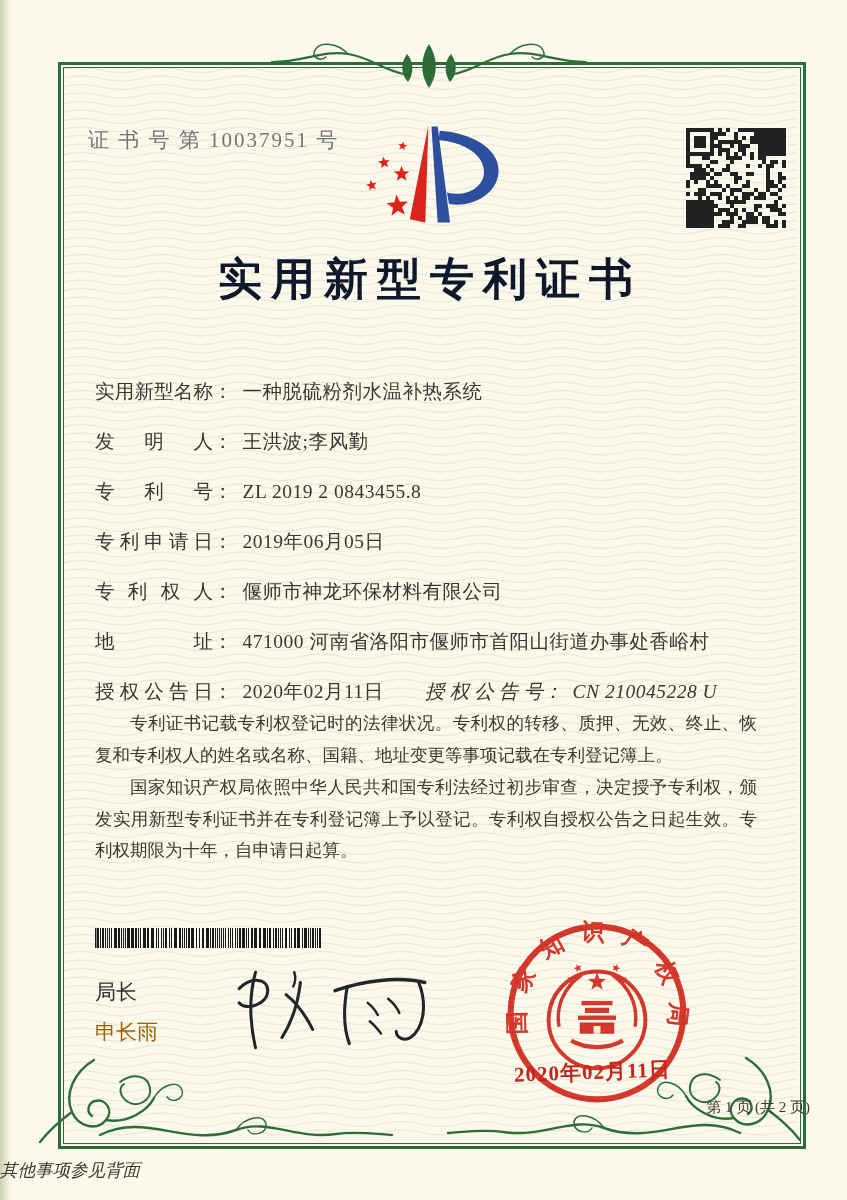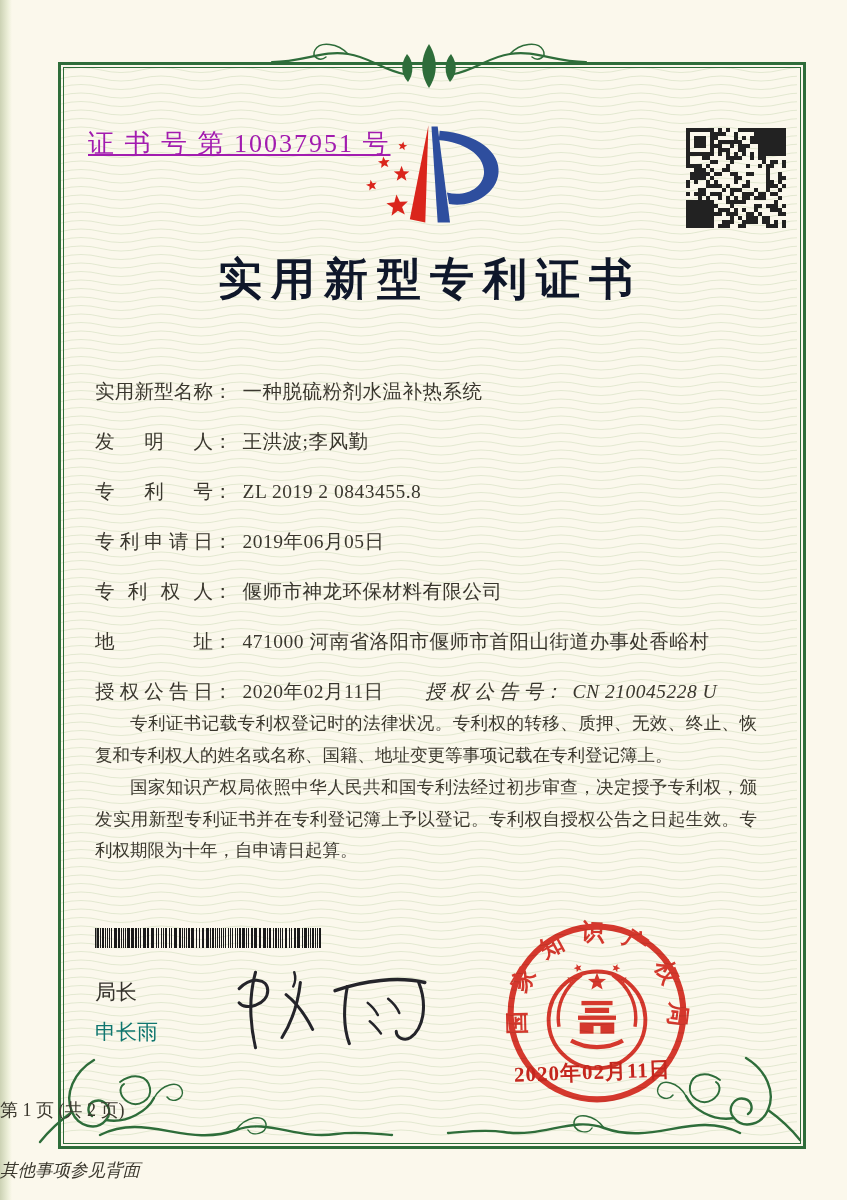--- a/index.html
+++ b/index.html
@@ -14,49 +14,49 @@
   
   .frame{position:absolute;left:58px;top:62px;width:742px;height:1081px;
         border:3px solid var(--border-green);}
   .frame::after{content:"";position:absolute;left:2px;top:2px;right:2px;bottom:2px;
         border:1px solid var(--border-green);}
   .guilloche{position:absolute;left:61px;top:65px;width:736px;height:1075px;opacity:.55;}
   .orn{position:absolute;color:var(--border-green);}
   .orn svg{display:block;width:100%;height:100%;}
   .orn-right{transform:scaleX(-1);}
   
-  .cert-no{position:absolute;left:88px;top:126px;font-size:26px;letter-spacing:2px;color:#a21caf;text-decoration:underline;}
+  .cert-no{position:absolute;left:88px;top:126px;font-size:21px;letter-spacing:2px;color:#737373;}
   .logo{position:absolute;left:350px;top:114px;width:165px;height:122px;}
   .qr{position:absolute;left:686px;top:128px;width:100px;height:100px;}
   .title{position:absolute;left:110px;top:250px;width:640px;text-align:center;
         font-size:44px;font-weight:700;letter-spacing:9px;color:#0f172a;white-space:nowrap;}
   
   .fields{position:absolute;left:95px;top:378px;width:680px;font-size:19.5px;}
   .frow{height:50px;position:relative;white-space:nowrap;}
   .flabel{display:inline-block;width:118px;text-align:justify;text-align-last:justify;}
   .fcolon{display:inline-block;}
   .fvalue{margin-left:10px;letter-spacing:.5px;}
   .field2{position:absolute;left:330px;top:0;font-style:italic;}
   
   .bodytext{position:absolute;left:95px;top:708px;width:662px;font-size:17.5px;
         line-height:1.82;text-align:justify;color:#3b382e;}
   .bodytext p{margin:0;text-indent:2em;}
   
   .barcode{position:absolute;left:95px;top:928px;width:230px;height:20px;}
   .director-title{position:absolute;left:95px;top:978px;font-size:21px;
         font-family:"Liberation Sans",sans-serif;color:#33312a;}
   .director-name{position:absolute;left:95px;top:1018px;font-size:21px;
-        font-family:"Liberation Sans",sans-serif;color:#0f766e;}
+        font-family:"Liberation Sans",sans-serif;color:#a16207;}
   .signature{position:absolute;left:212px;top:960px;width:240px;height:102px;}
   .seal{position:absolute;left:502px;top:918px;width:190px;height:190px;
         mix-blend-mode:multiply;opacity:.92;}
   .seal-date{position:absolute;left:514px;top:1058px;font-size:21px;letter-spacing:1px;
         color:var(--date-red);transform:rotate(-2deg);font-weight:700;}
-  .page-indicator{position:absolute;left:0;top:1098px;width:810px;text-align:left;
-        font-size:18px;color:#3b382e;}
+  .page-indicator{position:absolute;left:0;top:1098px;width:810px;text-align:right;
+        font-size:15px;color:#3b382e;}
   .back-note{position:absolute;left:0;top:1158px;width:820px;text-align:left;
         font-size:17.5px;color:#3b382e;font-style:italic;}
   .defs-hidden{position:absolute;width:0;height:0;overflow:hidden;}
 </style>
 </head>
 <body>
 
 <svg class="defs-hidden" aria-hidden="true">
   <symbol id="flourish" viewBox="0 0 360 92">
     <g fill="none" stroke="currentColor" stroke-width="2.4" stroke-linecap="round">

